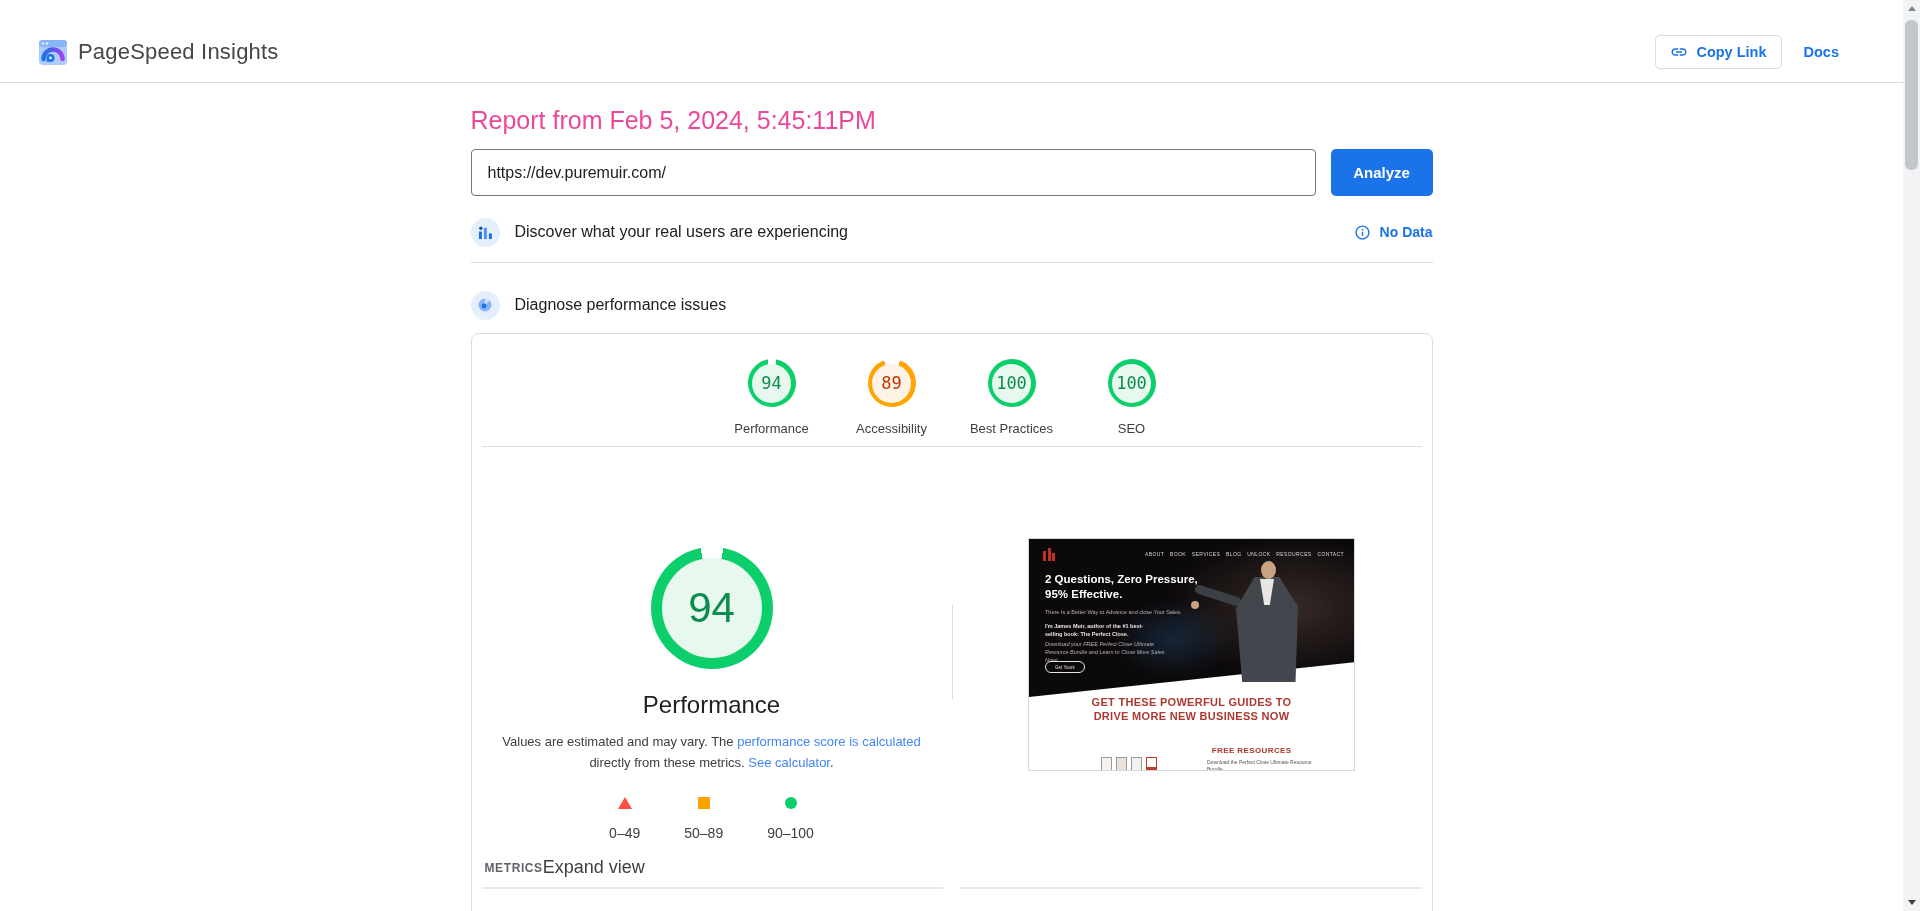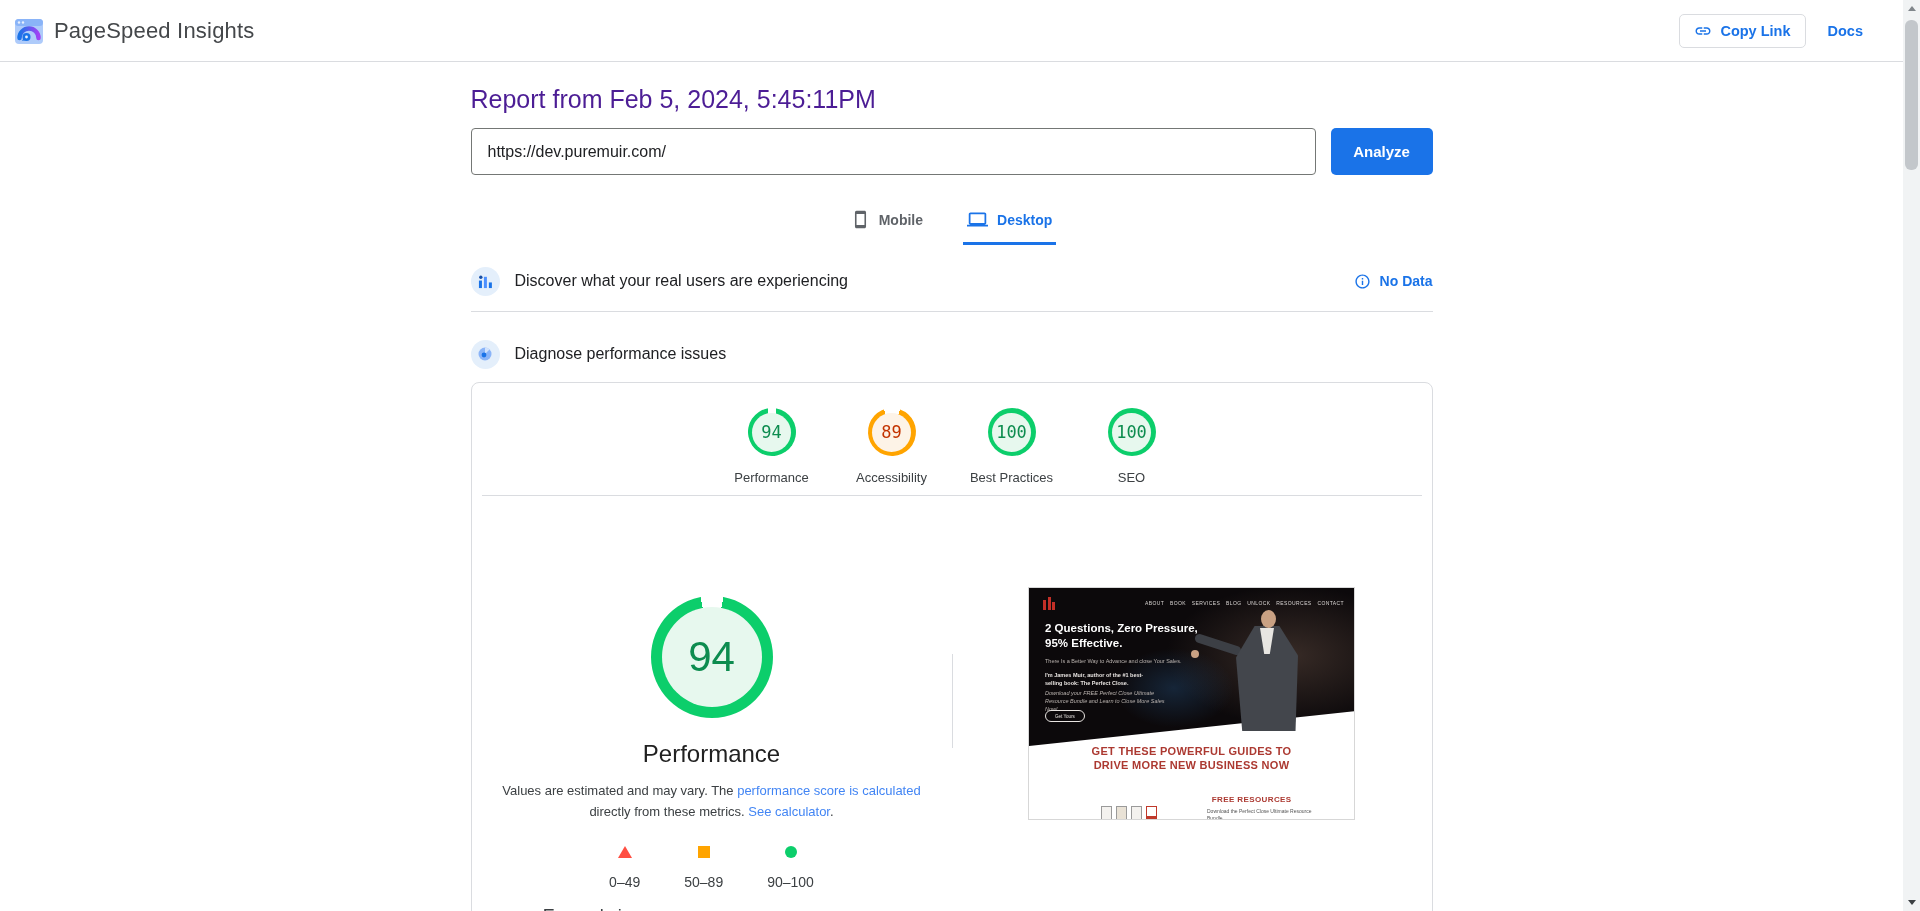--- a/index.html
+++ b/index.html
@@ -2,31 +2,31 @@
 <html><head>
 <meta charset="utf-8">
 <style>
   * { margin:0; padding:0; box-sizing:border-box; }
   html,body { background:#fff; }
   body { font-family:"Liberation Sans","DejaVu Sans",sans-serif; color:#202124; }
   .viewport { position:relative; width:1920px; height:911px; overflow:hidden; background:#fff; }
   .page { width:1903px; }
 
   
-  .header { height:62px; border-bottom:1px solid #dadce0; display:flex; align-items:center; padding:0 14px; }
+  .header { height:62px; border-bottom:1px solid #dadce0; display:flex; align-items:center; padding:0 38px;margin-top:21px; }
   .logo-wrap { display:flex; align-items:center; gap:10px; }
   .app-title { font-size:22px; color:#44474a; letter-spacing:0.2px; }
   .header-spacer { flex:1; }
   .copy-link-btn { display:flex; align-items:center; gap:8px; border:1px solid #dadce0; border-radius:5px;
     padding:7px 14px; background:#fff; color:#1a73e8; font-size:14.5px; font-weight:bold; cursor:pointer; }
   .docs-link { color:#1a73e8; font-size:14.5px; font-weight:bold; margin:0 26px 0 22px; text-decoration:none; cursor:pointer; }
 
   
   .content { width:962px; margin:0 auto; }
-  .report-title { margin-top:20px; font-size:25px; font-weight:400; line-height:34px; color:#4c1d95; }
+  .report-title { margin-top:20px; font-size:25px; font-weight:400; line-height:34px; color:#ec4899; }
   .url-row { margin-top:12px; display:flex; gap:15px; }
   .url-input { flex:1; height:47px; border:1px solid #747775; border-radius:4px; padding:0 16px;
     font-size:16px; color:#202124; font-family:inherit; outline:none; }
   .analyze-btn { width:102px; height:47px; background:#1a73e8; color:#fff; border:none; border-radius:5px;
     font-size:15px; font-weight:bold; font-family:inherit; cursor:pointer; }
 
   
   .tabs { margin-top:28px; display:flex; justify-content:center; gap:36px; }
   .tab { display:flex; align-items:center; gap:9px; font-size:14px; font-weight:bold; color:#5f6368;
     padding:6px 4px 12px; cursor:pointer; border-bottom:3px solid transparent; }
@@ -165,38 +165,20 @@
     </div>
 
     <div class="content">
       <h1 class="report-title">Report from Feb 5, 2024, 5:45:11PM</h1>
 
       <div class="url-row">
         <input class="url-input" type="text" value="https://dev.puremuir.com/" style="">
         <button class="analyze-btn">Analyze</button>
       </div>
 
-      <div class="tabs">
-        <div class="tab">
-          <span class="t-icon">
-            <svg width="19" height="19" viewBox="0 0 24 24" fill="#5f6368">
-              <path d="M17 1.01 7 1c-1.1 0-2 .9-2 2v18c0 1.1.9 2 2 2h10c1.1 0 2-.9 2-2V3c0-1.1-.9-1.99-2-1.99zM17 19H7V5h10v14z"></path>
-            </svg>
-          </span>
-          <span>Mobile</span>
-        </div>
-        <div class="tab active">
-          <span class="t-icon">
-            <svg width="21" height="21" viewBox="0 0 24 24" fill="#1a73e8">
-              <path d="M20 18c1.1 0 2-.9 2-2V6c0-1.1-.9-2-2-2H4c-1.1 0-2 .9-2 2v10c0 1.1.9 2 2 2H0v2h24v-2h-4zM4 6h16v10H4V6z"></path>
-            </svg>
-          </span>
-          <span>Desktop</span>
-        </div>
-      </div>
 
       <div class="section-row">
         <span class="bubble">
           <svg width="15" height="15" viewBox="0 0 16 16">
             <rect x="1" y="7" width="3.2" height="8" fill="#1a73e8"></rect>
             <rect x="6.3" y="3" width="3.2" height="12" fill="#4d90fe"></rect>
             <rect x="11.6" y="9" width="3.2" height="6" fill="#1a73e8"></rect>
             <circle cx="3" cy="3.5" r="1.8" fill="#174ea6"></circle>
           </svg>
         </span>

